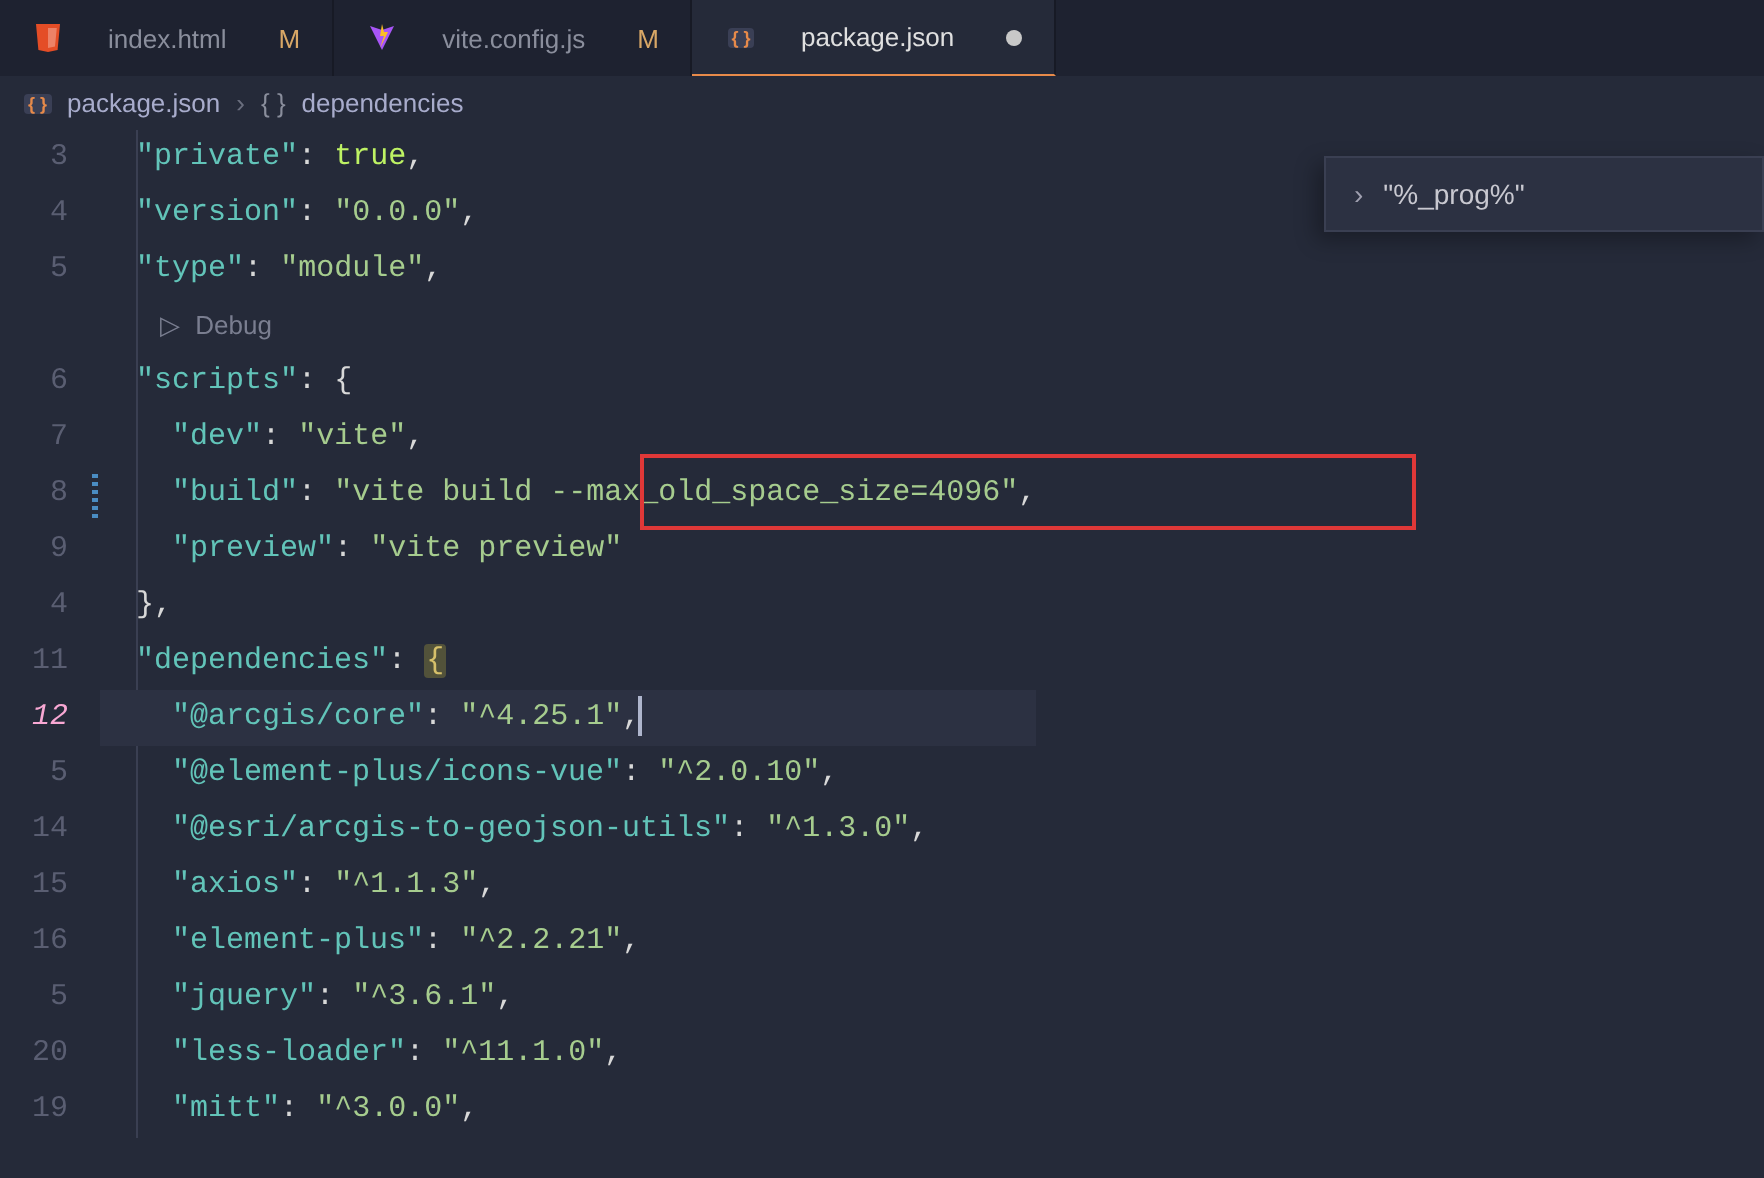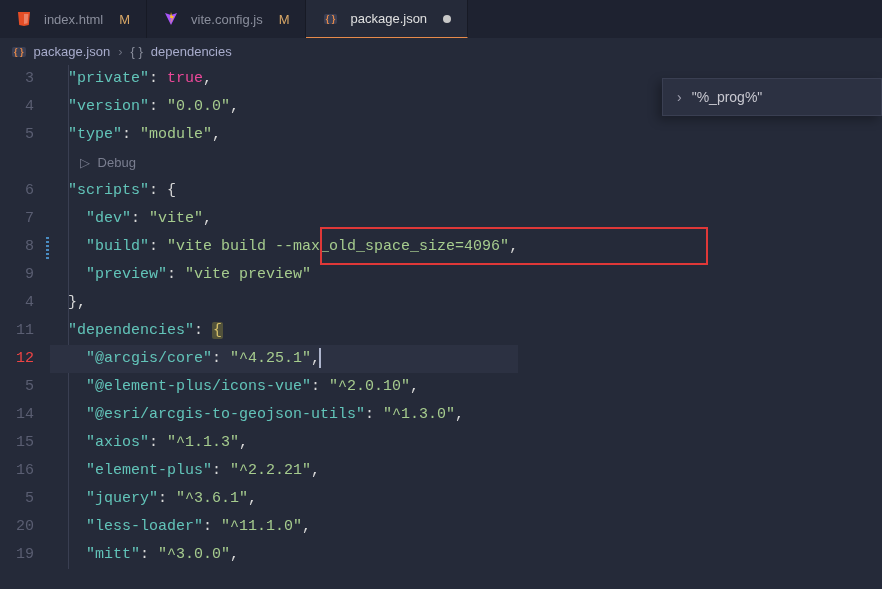--- a/index.html
+++ b/index.html
@@ -14,21 +14,21 @@
 }
 .tabs {
   display: flex;
   background: #1e2230;
   height: 38px;
 }
 .tab {
   display: flex;
   align-items: center;
   padding: 0 16px;
-  gap: 12px;
+  gap: 22px;
   color: #8a8e9c;
   font-size: 13px;
   font-family: -apple-system, BlinkMacSystemFont, 'Segoe UI', sans-serif;
   cursor: pointer;
   border-right: 1px solid #171a25;
   white-space: nowrap;
 }
 .tab.active {
   background: #252a39;
   color: #e0e0e0;
@@ -58,38 +58,38 @@
 .gutter {
   width: 50px;
   text-align: right;
   padding-right: 16px;
   color: #5a5e72;
   font-size: 15px;
   line-height: 28px;
   user-select: none;
 }
 .gutter .ln { height: 28px; }
-.gutter .current { color: #ef4444; }
+.gutter .current { color: #f9a8d4; font-style: italic; }
 .code {
   line-height: 28px;
   position: relative;
 }
 .line { height: 28px; white-space: pre; }
 .line.current { background: #2c3142; }
 .indent-guide {
   position: absolute;
   top: 0;
   bottom: 0;
   width: 1px;
   background: #3a3f52;
 }
 .ig1 { left: 18px; }
 .tok-key { color: #62c4b9; }
 .tok-string { color: #a6cc8e; }
-.tok-kw { color: #ec4899; }
+.tok-kw { color: #bef264; }
 .tok-punct { color: #d8d8d8; }
 .tok-punct2 { color: #d6c06a; }
 .mark-yellow { background: #52523a; border-radius: 2px; padding: 0 1px;}
 .red-box {
   position: absolute;
   border: 2px solid #e03838;
   pointer-events: none;
 }
 .overlay {
   position: absolute;

